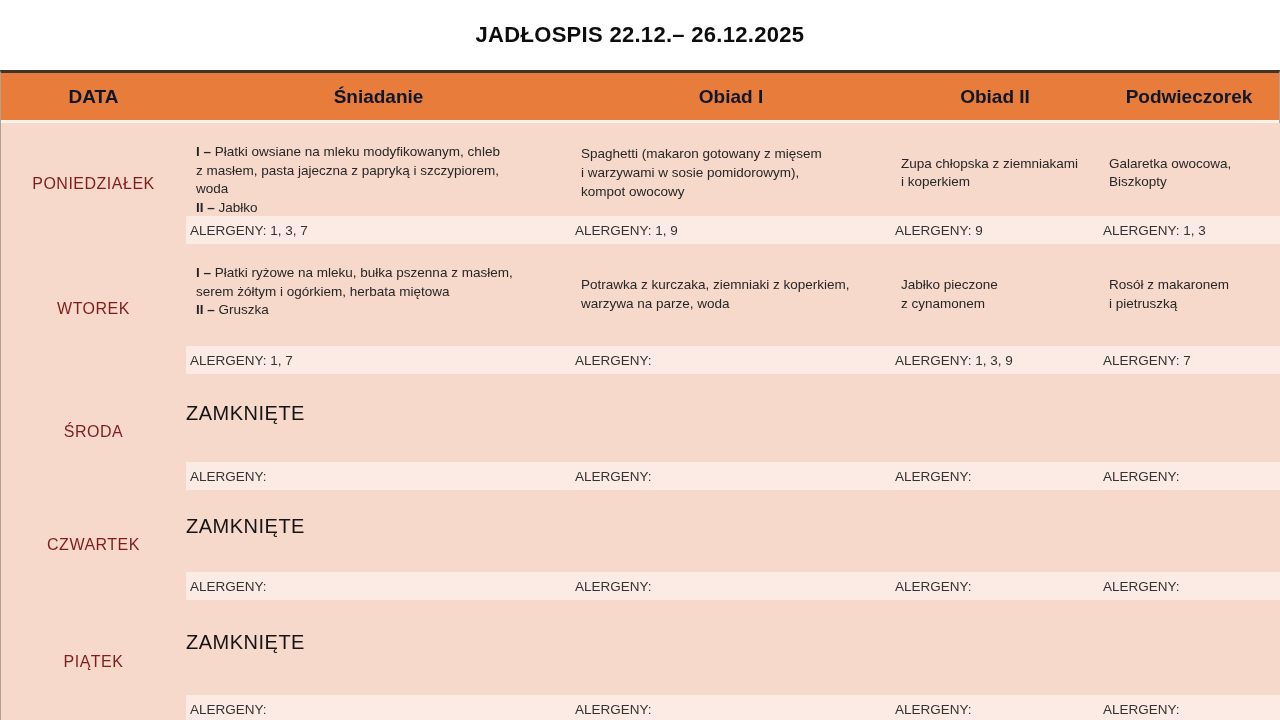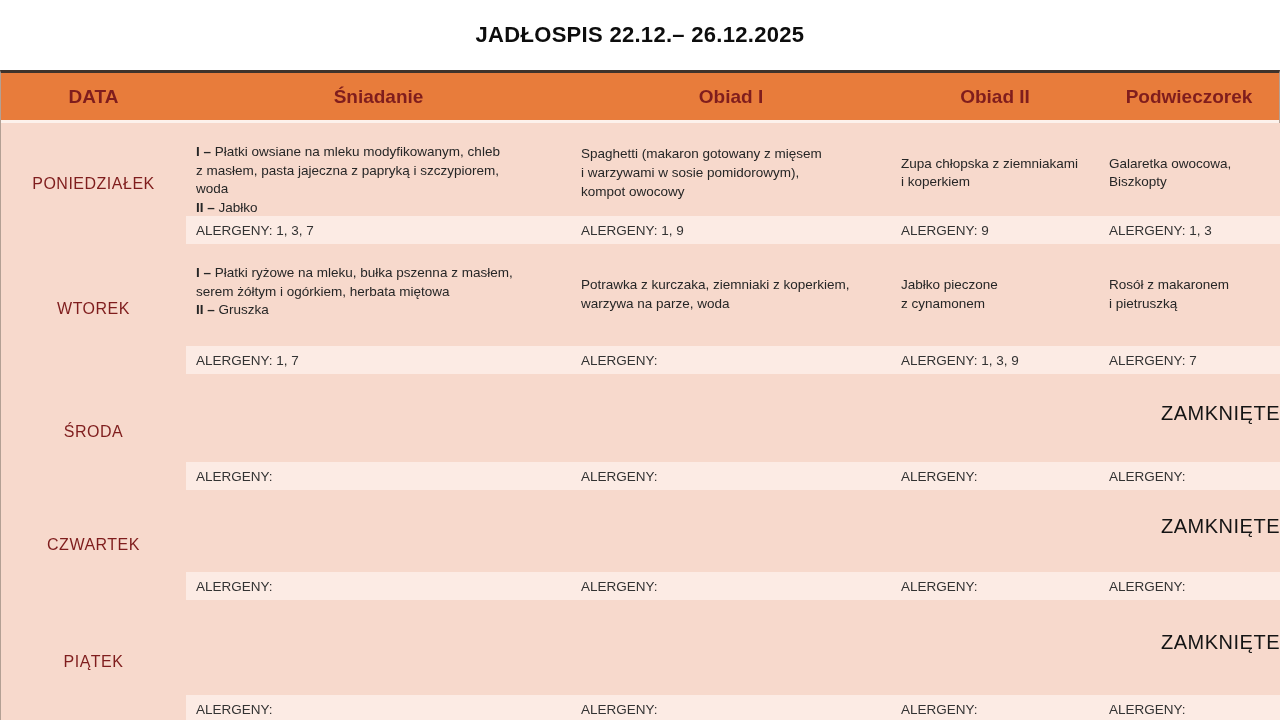--- a/index.html
+++ b/index.html
@@ -25,21 +25,21 @@
 
   .header-row {
     display: grid;
     grid-template-columns: 185px 385px 320px 208px 180px;
     background: #e87c3b;
     height: 50px;
     border-bottom: 3px solid #fdf2ec;
   }
   .hcell {
     display: flex; align-items: center; justify-content: center;
-    color: #7f1d1d; font-weight: bold; font-size: 19px;
+    color: #0f172a; font-weight: bold; font-size: 19px;
   }
 
   .day-block { display: flex; background: #f7d9cc; }
   .day-cell {
     width: 185px; flex: 0 0 185px;
     display: flex; align-items: center; justify-content: center;
     font-size: 16px; color: #7f1d1d; letter-spacing: 0.5px;
     background: #f7d9cc;
   }
   .day-content { flex: 1; display: flex; flex-direction: column; }
@@ -53,36 +53,36 @@
     padding: 6px 10px;
     font-size: 13.5px; line-height: 1.38; color: #262626;
     white-space: pre-line;
     display: flex; flex-direction: column; justify-content: center;
   }
   .cell.breakfast { justify-content: flex-start; padding-top: 20px; }
   .b { font-weight: bold; }
 
   .closed-row {
     background: #f7d9cc;
-    display: flex; align-items: center; justify-content: flex-end;
+    display: flex; align-items: center; justify-content: flex-start;
   }
   .closed-label {
     font-size: 20px; color: #141414; letter-spacing: 0.5px;
     padding-bottom: 10px;
   }
 
   .allergen-row {
     display: grid;
     grid-template-columns: 385px 320px 208px 181px;
     background: #fcebe4;
     height: 28px;
   }
   .acell {
     display: flex; align-items: center;
-    padding-left: 10px;
+    padding-left: 4px;
     font-size: 13.5px; color: #333333;
   }
 
   
   .h-mon { height: 93px; }
   .h-tue { height: 102px; }
   .h-wed { height: 88px; }
   .h-thu { height: 82px; }
   .h-fri { height: 95px; }
 </style>

